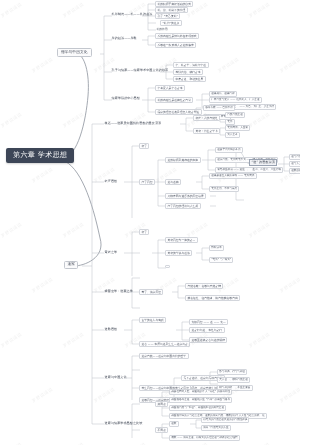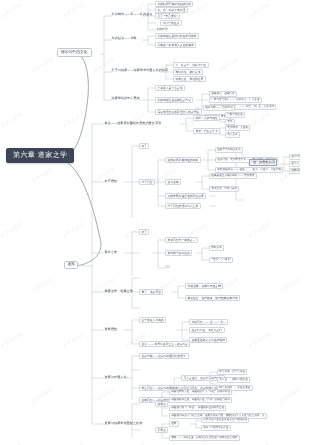--- a/index.html
+++ b/index.html
@@ -213,21 +213,21 @@
     <path d="M236,150 C 244,150 244,164 250,164" stroke="#b9bcc4"></path>
     <line x1="236" y1="150" x2="236" y2="200"></line>
     <line x1="236" y1="200" x2="244" y2="200"></line>
     <line x1="278" y1="164" x2="284" y2="164"></line>
     <line x1="284" y1="157" x2="284" y2="171"></line>
     <line x1="284" y1="157" x2="290" y2="157"></line>
     <line x1="284" y1="164" x2="290" y2="164"></line>
     <line x1="284" y1="171" x2="290" y2="171"></line>
   </svg>
 
-  <div class="node root-node" style="left:6px;top:148px;">第六章 道家之学</div>
+  <div class="node root-node" style="left:6px;top:148px;">第六章 学术思想</div>
 
   <div class="node lvl1" style="left:57px;top:48px;">儒学与中国文化</div>
 
   <div class="node lvl2" style="left:110px;top:12px;">礼乐制度——礼——礼的起源</div>
   <div class="node lvl3 boxed" style="left:155px;top:1px;">礼的起源于祭祀活动的仪式</div>
   <div class="node lvl3 boxed" style="left:155px;top:7px;">礼、仪、礼制下的伦理</div>
   <div class="node lvl3 boxed" style="left:155px;top:13px;">孔子 “克己复礼”</div>
   <div class="node lvl3 boxed" style="left:160px;top:20px;">“礼治”的意义</div>
   <div class="node lvl3" style="left:155px;top:27px;">礼的作用</div>
 

